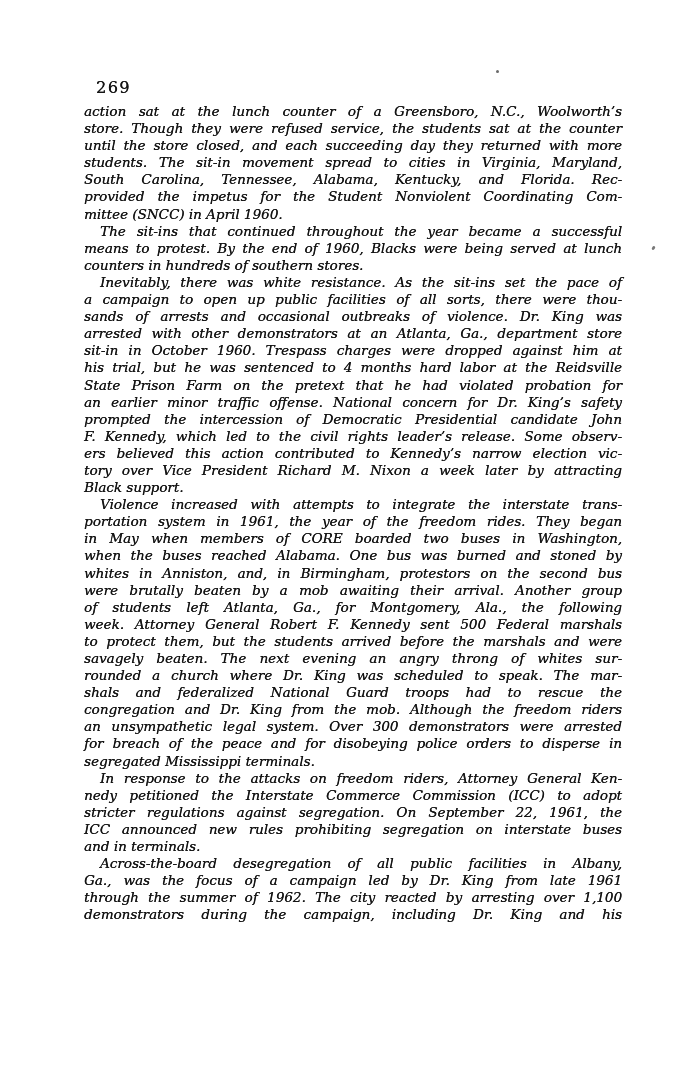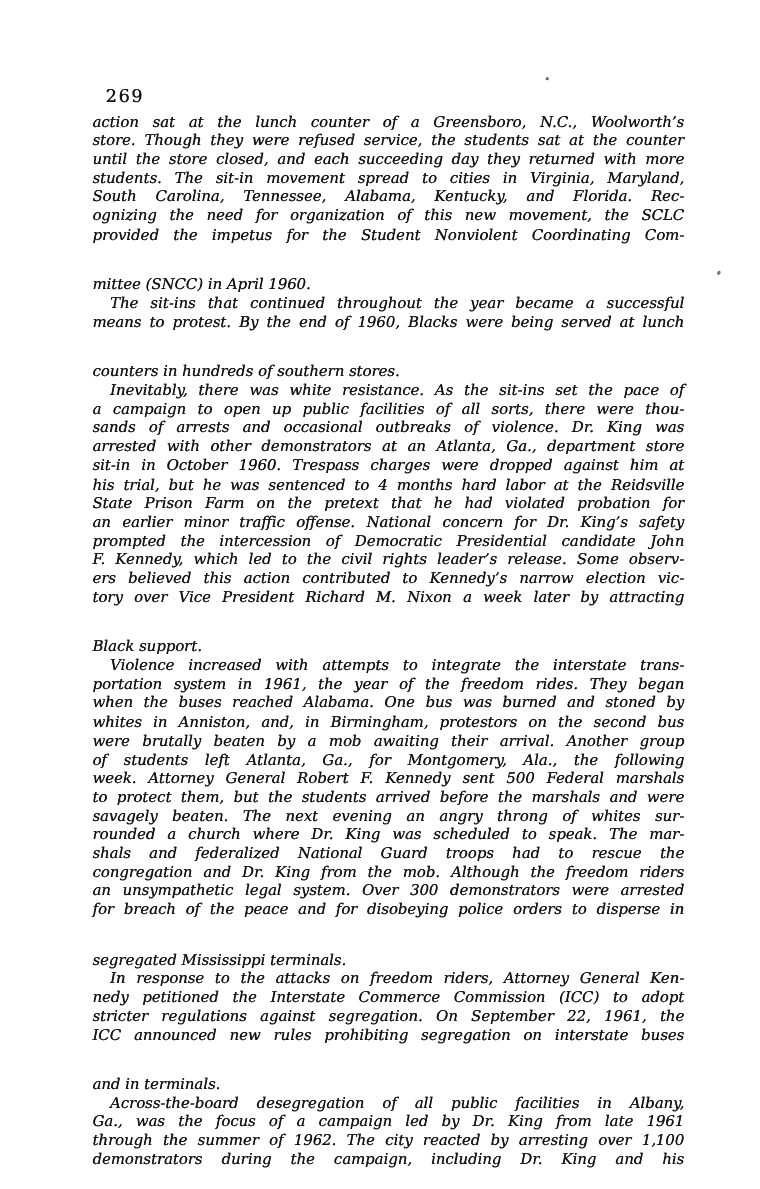--- a/index.html
+++ b/index.html
@@ -27,21 +27,21 @@
   }
   .line {
     font-size: 13.5px;
     line-height: 17.1px;
     height: 17.1px;
     text-align: justify;
     text-align-last: justify;
     text-shadow: 0.25px 0 0 currentColor;
     white-space: nowrap;
   }
-  .line.end { text-align-last: left; margin-top: 28px; }
+  .line.end { text-align-last: left; }
   .line.ind { text-indent: 16px; }
   .speck {
     position: absolute;
     background: #6a6a6a;
     border-radius: 50%;
   }
   .speck-1 { left: 496px; top: 70px;  width: 3px; height: 3px; }
   .speck-2 { left: 652px; top: 246px; width: 3px; height: 4px; transform: rotate(35deg); background: #787878; }
 </style>
 </head>
@@ -50,41 +50,41 @@
 <div class="page">
   <div class="page-number">269</div>
   <span class="speck speck-1"></span>
   <span class="speck speck-2"></span>
   <div class="text-block" id="text-block">
       <div class="line">action sat at the lunch counter of a Greensboro, N.C., Woolworth’s</div>
       <div class="line">store. Though they were refused service, the students sat at the counter</div>
       <div class="line">until the store closed, and each succeeding day they returned with more</div>
       <div class="line">students. The sit-in movement spread to cities in Virginia, Maryland,</div>
       <div class="line">South Carolina, Tennessee, Alabama, Kentucky, and Florida. Rec-</div>
-      <div class="line">ognizing the need for organization of this new movement, the SCLC</div>
       <div class="line">provided the impetus for the Student Nonviolent Coordinating Com-</div>
       <div class="line end">mittee (SNCC) in April 1960.</div>
       <div class="line ind">The sit-ins that continued throughout the year became a successful</div>
       <div class="line">means to protest. By the end of 1960, Blacks were being served at lunch</div>
       <div class="line end">counters in hundreds of southern stores.</div>
       <div class="line ind">Inevitably, there was white resistance. As the sit-ins set the pace of</div>
       <div class="line">a campaign to open up public facilities of all sorts, there were thou-</div>
       <div class="line">sands of arrests and occasional outbreaks of violence. Dr. King was</div>
       <div class="line">arrested with other demonstrators at an Atlanta, Ga., department store</div>
       <div class="line">sit-in in October 1960. Trespass charges were dropped against him at</div>
       <div class="line">his trial, but he was sentenced to 4 months hard labor at the Reidsville</div>
       <div class="line">State Prison Farm on the pretext that he had violated probation for</div>
       <div class="line">an earlier minor traffic offense. National concern for Dr. King’s safety</div>
       <div class="line">prompted the intercession of Democratic Presidential candidate John</div>
       <div class="line">F. Kennedy, which led to the civil rights leader’s release. Some observ-</div>
       <div class="line">ers believed this action contributed to Kennedy’s narrow election vic-</div>
       <div class="line">tory over Vice President Richard M. Nixon a week later by attracting</div>
       <div class="line end">Black support.</div>
       <div class="line ind">Violence increased with attempts to integrate the interstate trans-</div>
       <div class="line">portation system in 1961, the year of the freedom rides. They began</div>
+      <div class="line">in May when members of CORE boarded two buses in Washington,</div>
       <div class="line">when the buses reached Alabama. One bus was burned and stoned by</div>
       <div class="line">whites in Anniston, and, in Birmingham, protestors on the second bus</div>
       <div class="line">were brutally beaten by a mob awaiting their arrival. Another group</div>
       <div class="line">of students left Atlanta, Ga., for Montgomery, Ala., the following</div>
       <div class="line">week. Attorney General Robert F. Kennedy sent 500 Federal marshals</div>
       <div class="line">to protect them, but the students arrived before the marshals and were</div>
       <div class="line">savagely beaten. The next evening an angry throng of whites sur-</div>
       <div class="line">rounded a church where Dr. King was scheduled to speak. The mar-</div>
       <div class="line">shals and federalized National Guard troops had to rescue the</div>
       <div class="line">congregation and Dr. King from the mob. Although the freedom riders</div>

